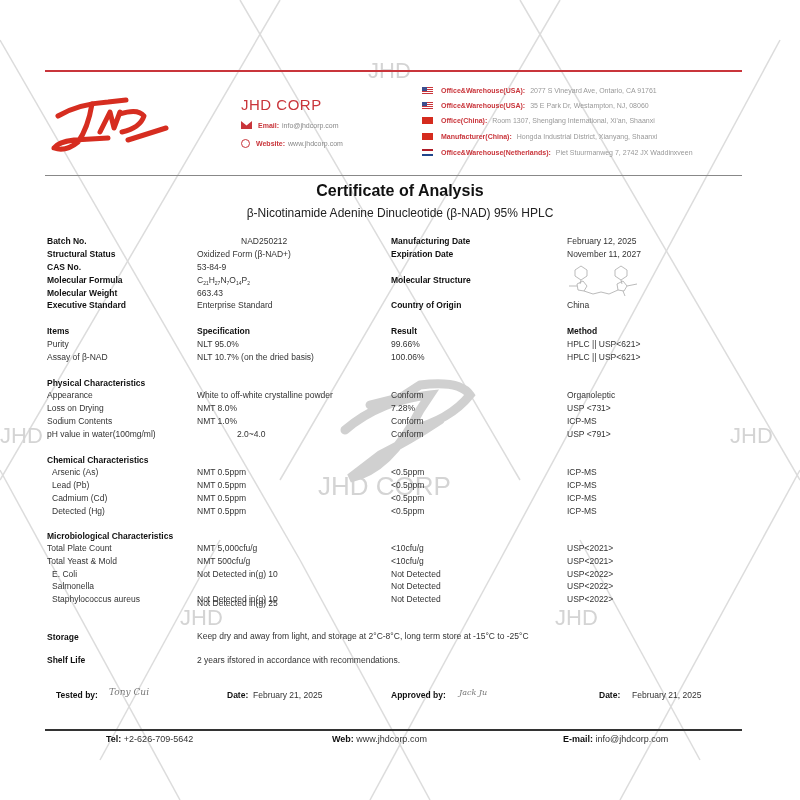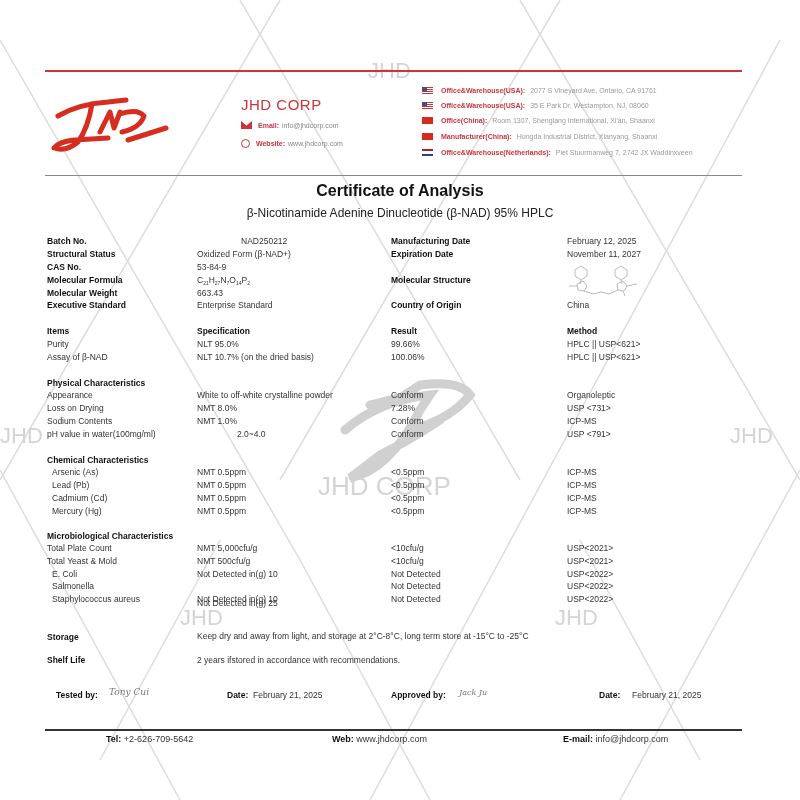--- a/index.html
+++ b/index.html
@@ -182,21 +182,21 @@
 <div class="abs cell n" style="left:391px;top:468px;">&lt;0.5ppm</div>
 <div class="abs cell n" style="left:567px;top:468px;">ICP-MS</div>
 <div class="abs cell n" style="left:52px;top:481px;">Lead (Pb)</div>
 <div class="abs cell n" style="left:197px;top:481px;">NMT 0.5ppm</div>
 <div class="abs cell n" style="left:391px;top:481px;">&lt;0.5ppm</div>
 <div class="abs cell n" style="left:567px;top:481px;">ICP-MS</div>
 <div class="abs cell n" style="left:52px;top:494px;">Cadmium (Cd)</div>
 <div class="abs cell n" style="left:197px;top:494px;">NMT 0.5ppm</div>
 <div class="abs cell n" style="left:391px;top:494px;">&lt;0.5ppm</div>
 <div class="abs cell n" style="left:567px;top:494px;">ICP-MS</div>
-<div class="abs cell n" style="left:52px;top:507px;">Mercury (Hg)</div>
+<div class="abs cell n" style="left:52px;top:507px;">Detected (Hg)</div>
 <div class="abs cell n" style="left:197px;top:507px;">NMT 0.5ppm</div>
 <div class="abs cell n" style="left:391px;top:507px;">&lt;0.5ppm</div>
 <div class="abs cell n" style="left:567px;top:507px;">ICP-MS</div>
 
 <div class="abs cell b" style="left:47px;top:532px;">Microbiological Characteristics</div>
 <div class="abs cell n" style="left:47px;top:544px;">Total Plate Count</div>
 <div class="abs cell n" style="left:197px;top:544px;">NMT 5,000cfu/g</div>
 <div class="abs cell n" style="left:391px;top:544px;">&lt;10cfu/g</div>
 <div class="abs cell n" style="left:567px;top:544px;">USP&lt;2021&gt;</div>
 <div class="abs cell n" style="left:47px;top:557px;">Total Yeast &amp; Mold</div>

